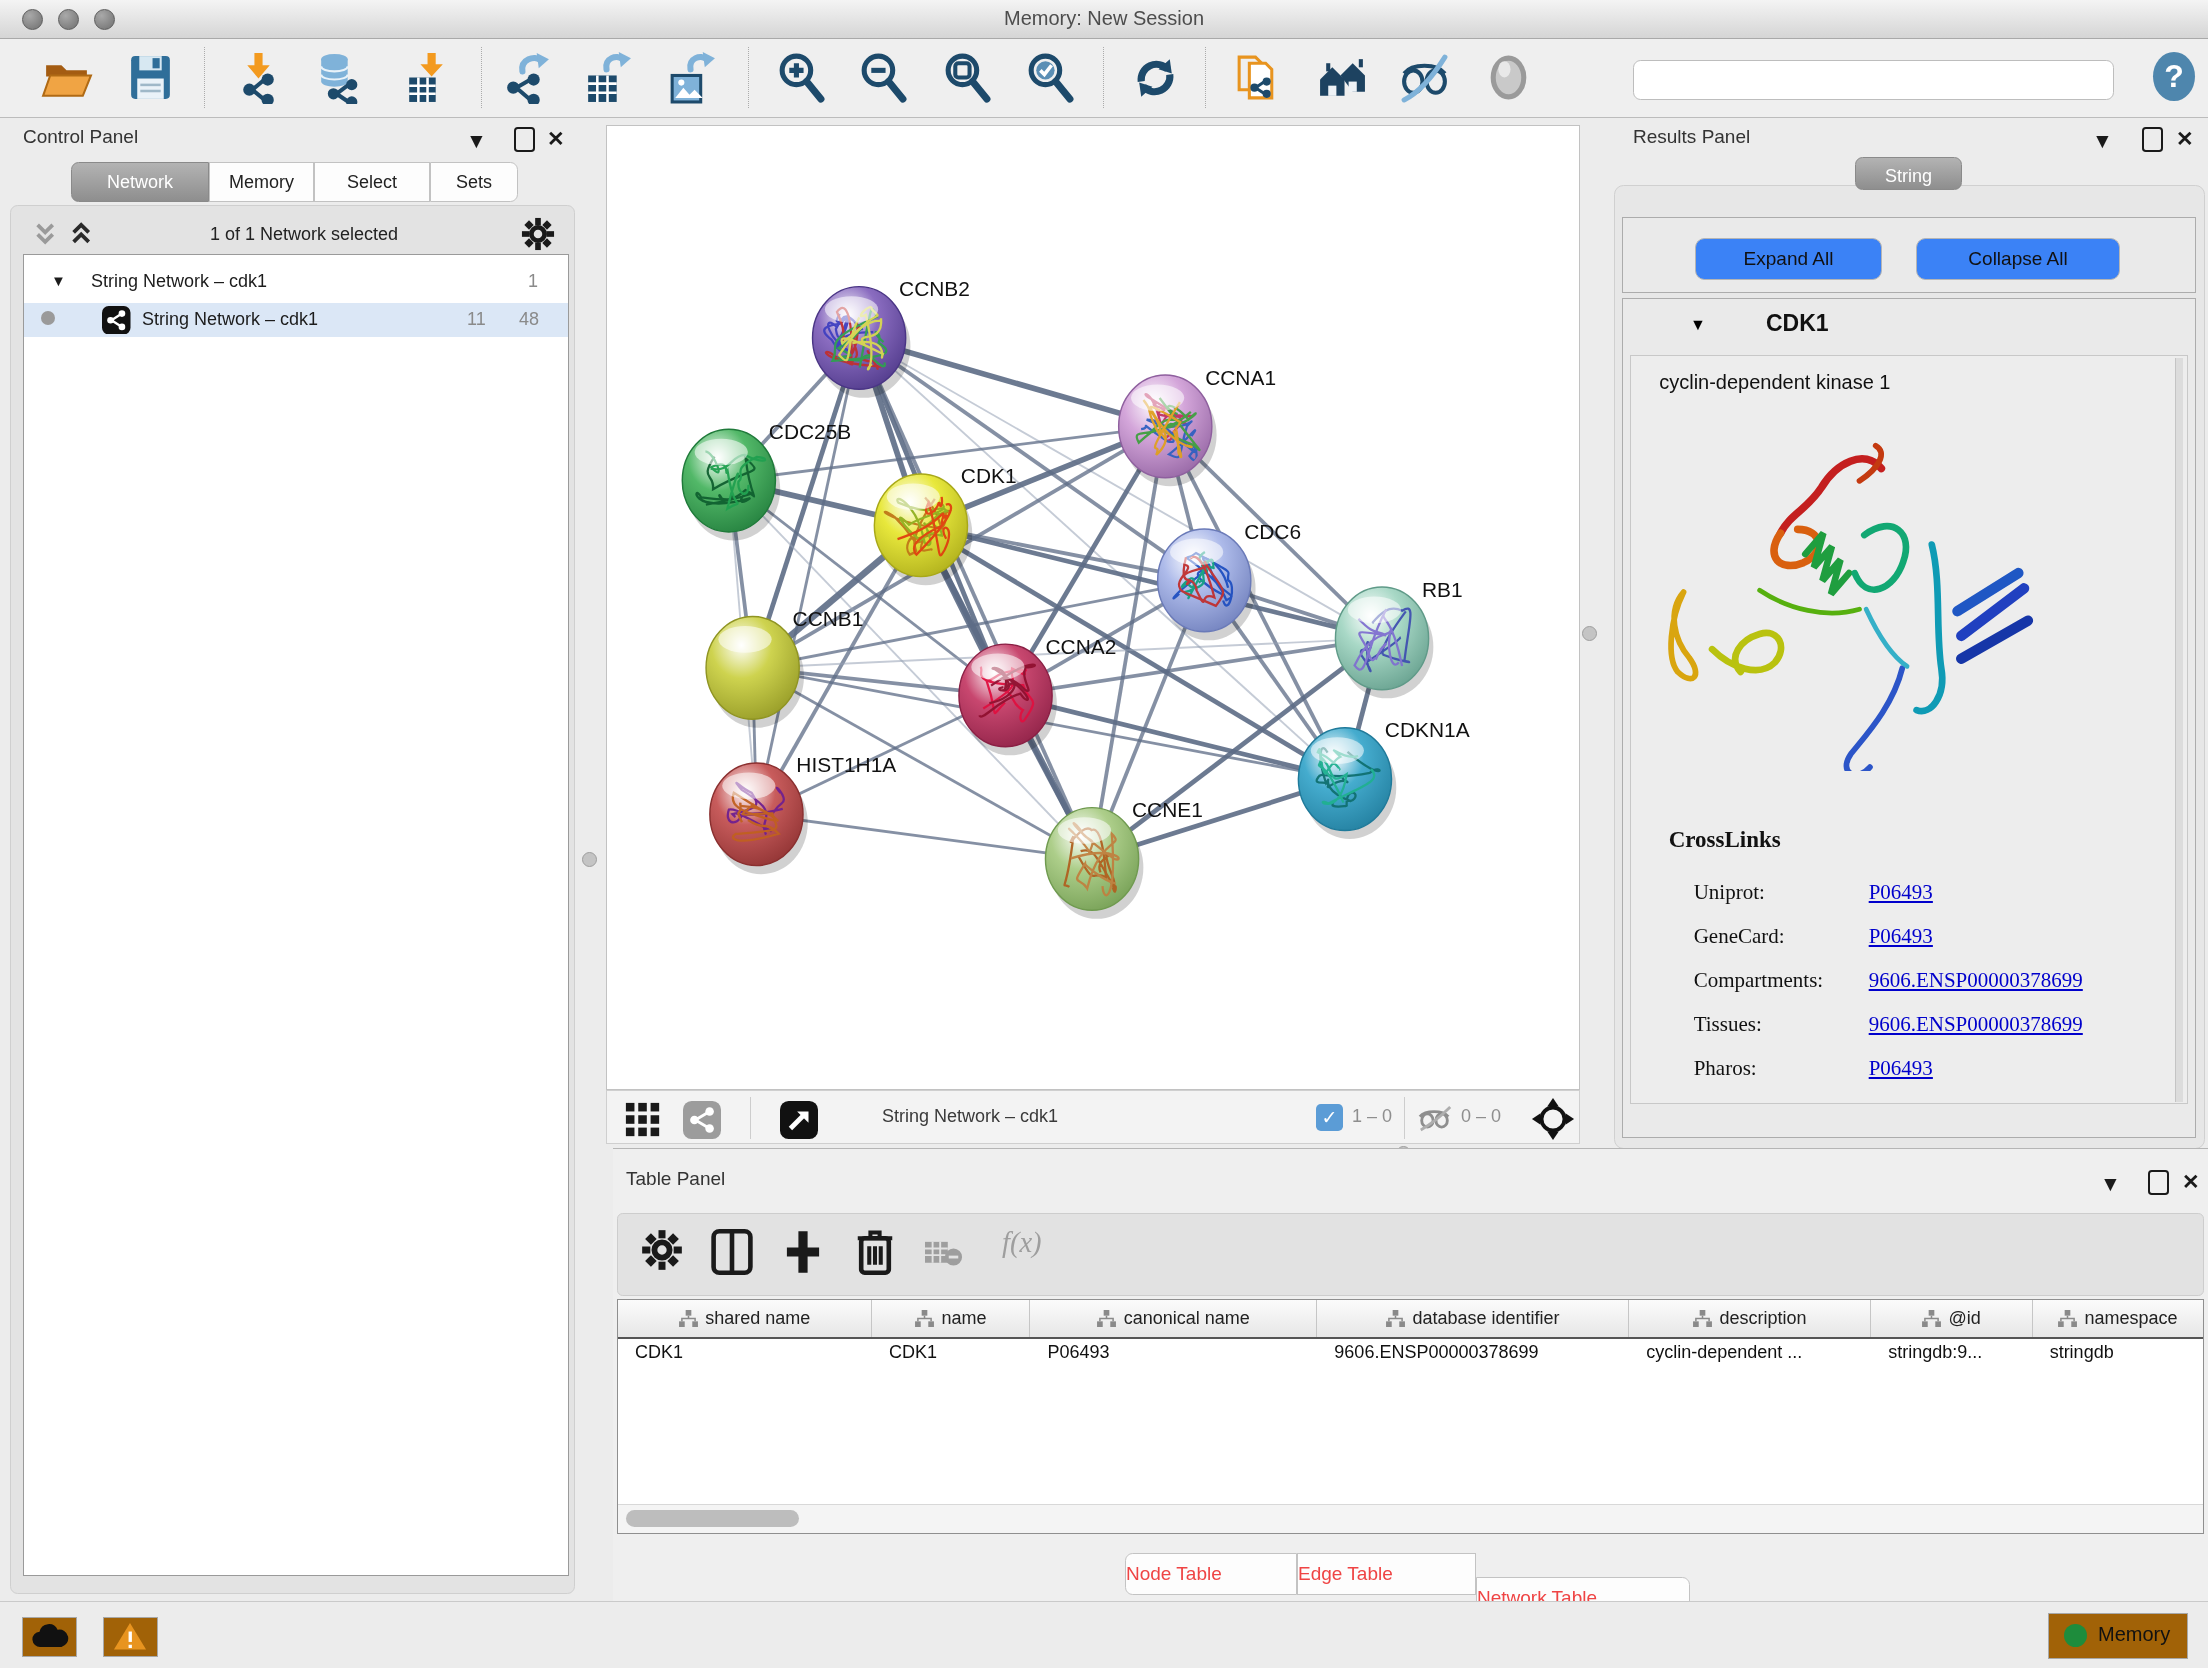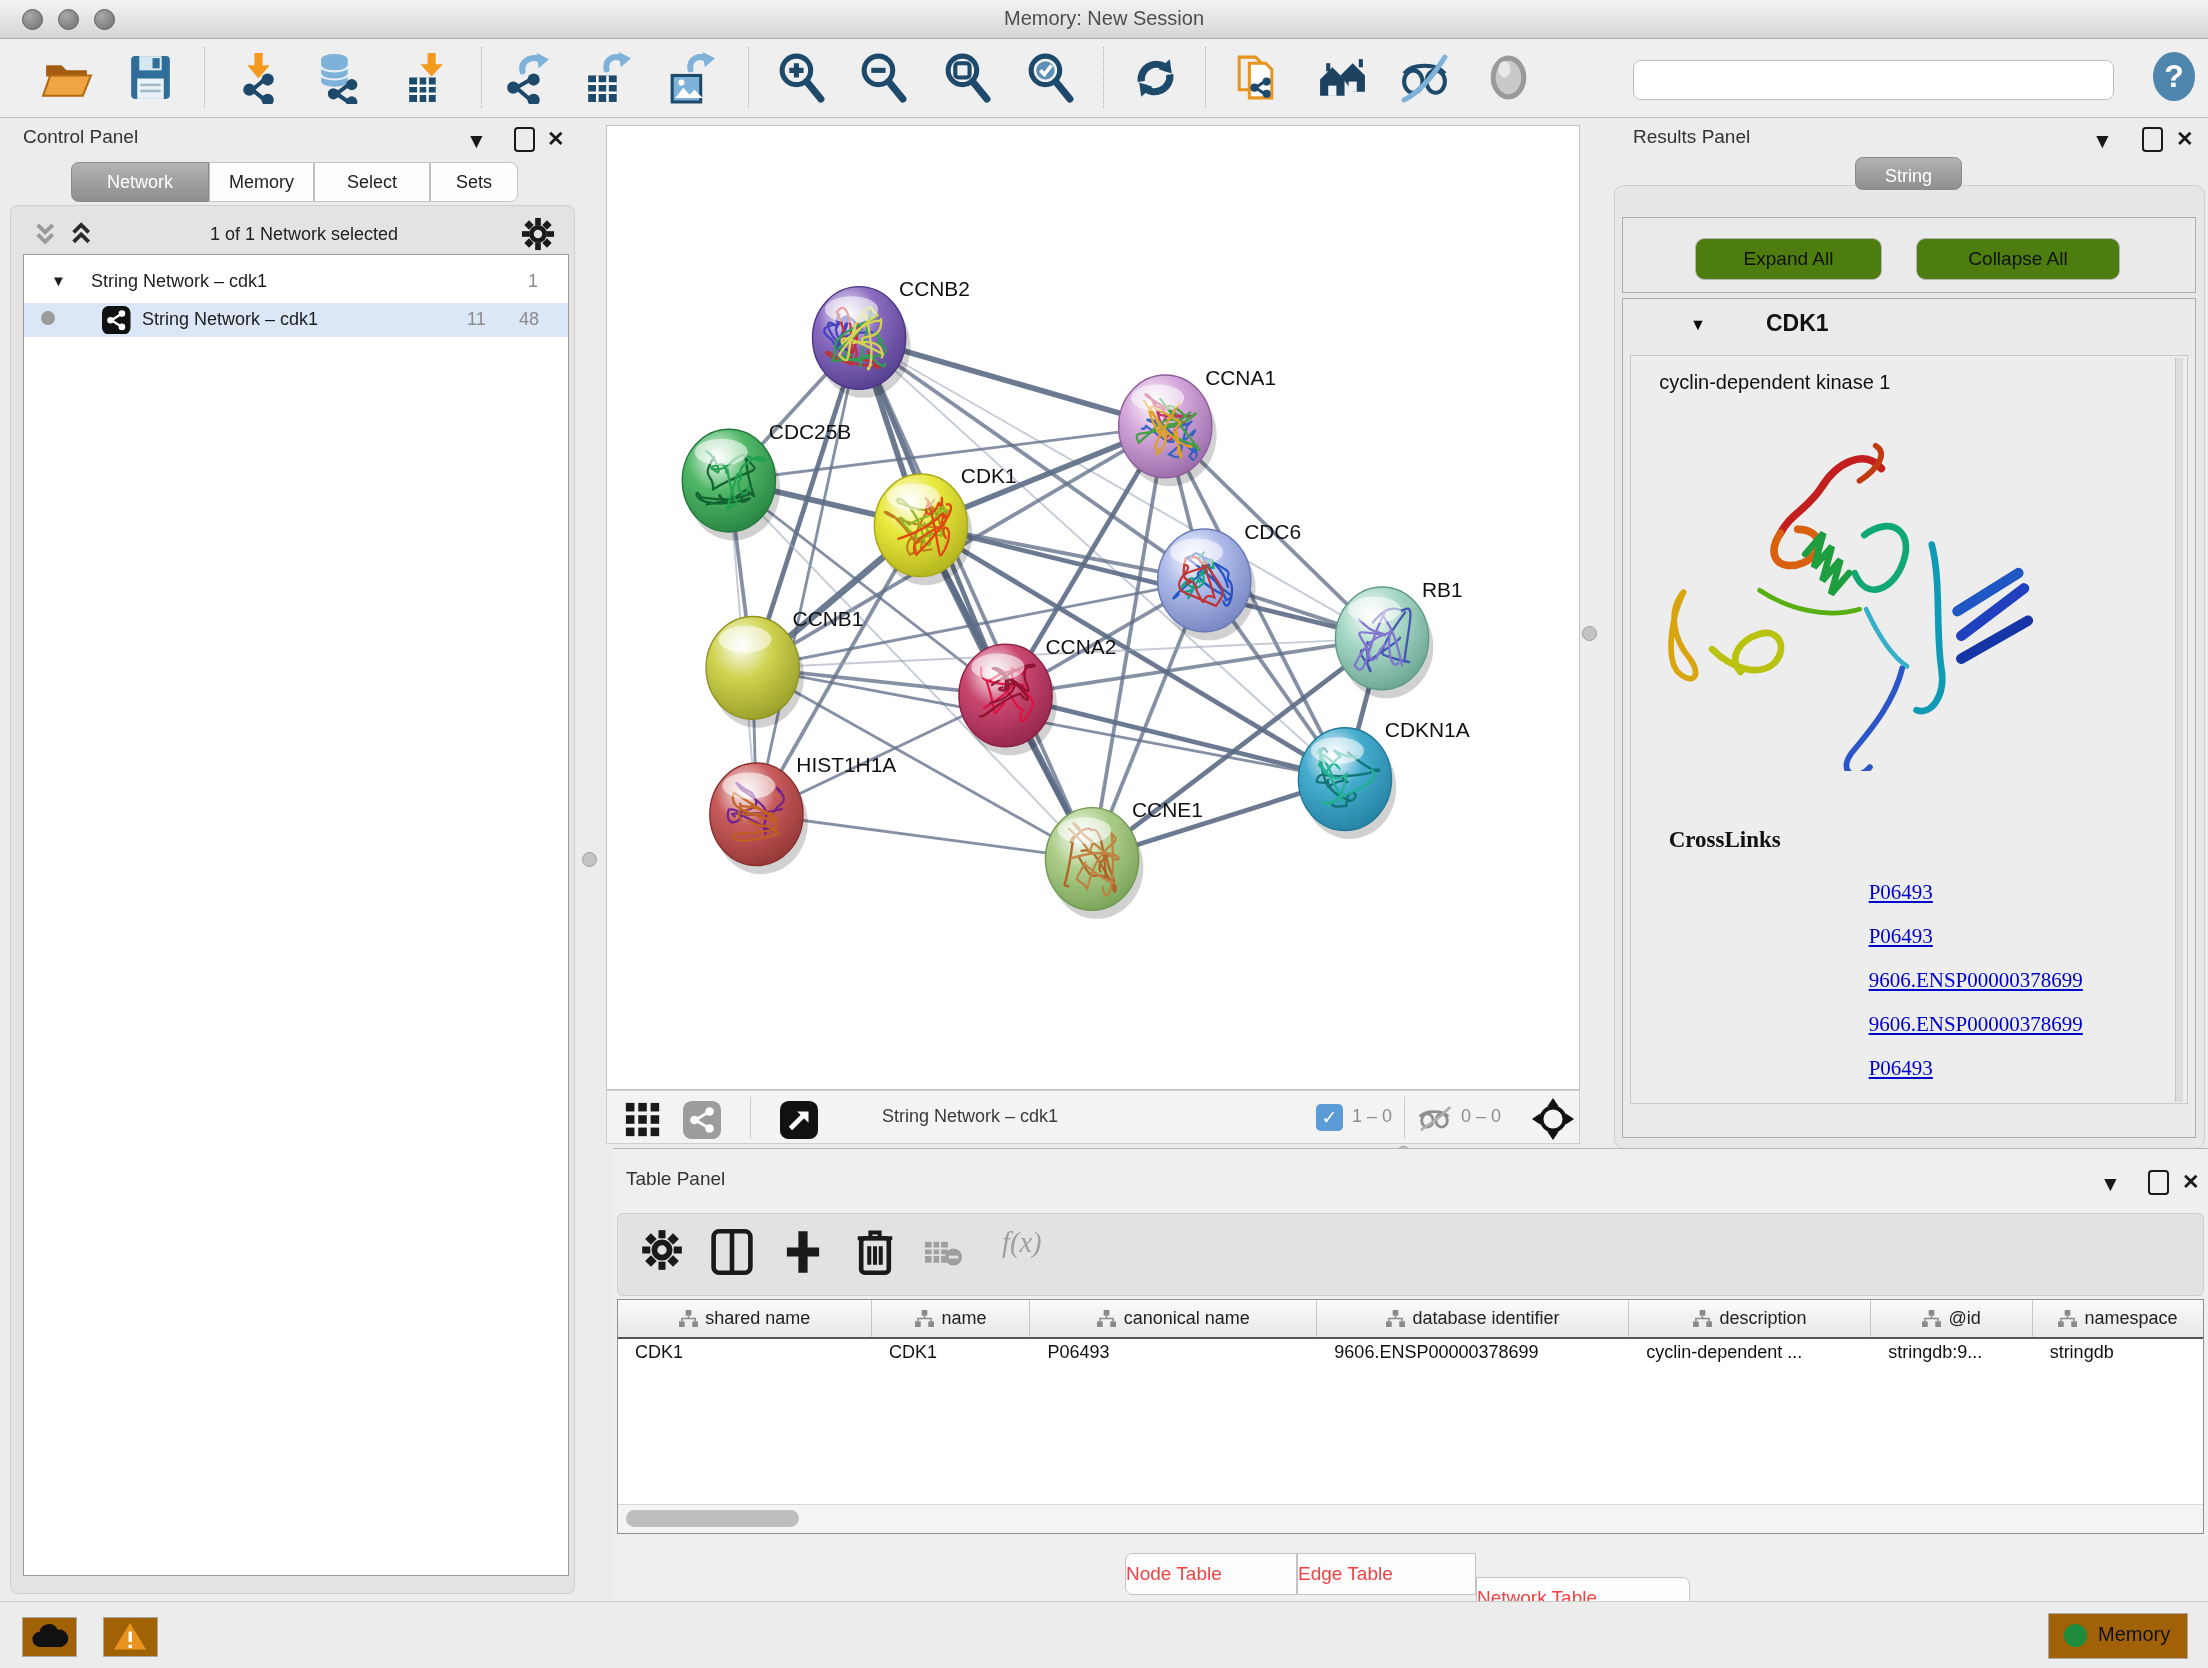--- a/index.html
+++ b/index.html
@@ -31,21 +31,21 @@
   .canvas{position:absolute;left:606px;top:125px;width:974px;height:965px;background:#fff;border:1px solid #c2c2c2;box-sizing:border-box;}
   .netstatus{position:absolute;left:606px;top:1090px;width:974px;height:54px;background:#f3f3f3;border:1px solid #cfcfcf;box-sizing:border-box;}
   .nsico{position:absolute;top:9.5px;cursor:pointer;}
   .nssep{position:absolute;top:5.7px;height:42px;border-left:1px solid #cdcdcd;}
   .nstxt{position:absolute;top:15px;font-size:18px;color:#3a3a3a;}
   .gray{color:#8e8e8e;}
   .grip{position:absolute;width:13.3px;height:13.3px;border-radius:50%;background:#c4c4c4;border:1px solid #9e9e9e;}
   
   .rpouter{position:absolute;left:1614px;top:185px;width:589px;height:962px;background:#e7e7e7;border:1px solid #d0d0d0;border-radius:9.5px;}
   .rpbox{position:absolute;left:1622px;width:574px;background:#eaeaea;border:1px solid #acacac;box-sizing:border-box;}
-  .rbtn{position:absolute;top:238px;height:42px;background:#4d7c0f;border:1px solid #b5b5b5;border-radius:9.5px;font-size:19px;color:#111;text-align:center;line-height:40px;cursor:pointer;box-sizing:border-box;}
+  .rbtn{position:absolute;top:238px;height:42px;background:#3b82f6;border:1px solid #b5b5b5;border-radius:9.5px;font-size:19px;color:#111;text-align:center;line-height:40px;cursor:pointer;box-sizing:border-box;}
   .serif{font-family:"Liberation Serif",serif;}
   .xlink{color:#0000cc;text-decoration:underline;cursor:pointer;}
   
   .tpbar{position:absolute;left:617px;top:1213px;width:1587px;height:83px;background:#e2e2e2;border:1px solid #cdcdcd;border-radius:5.7px;box-sizing:border-box;}
   .tpico{position:absolute;top:15px;cursor:pointer;}
   .tablebox{position:absolute;left:617px;top:1299px;width:1587px;height:235px;background:#fff;border:1.9px solid #8f8f8f;box-sizing:border-box;overflow:hidden;}
   .thead{position:absolute;left:0;top:0;width:100%;height:39px;background:linear-gradient(#fbfbfb,#e7e7e7);border-bottom:2.9px solid #555;box-sizing:border-box;display:flex;}
   .th{box-sizing:border-box;border-right:1px solid #c6c6c6;display:flex;align-items:center;justify-content:center;gap:7.6px;font-size:18px;color:#222;white-space:nowrap;overflow:hidden;}
   .trowdata{position:absolute;left:0;top:42px;width:100%;height:32px;display:flex;font-size:18px;color:#111;}
   .td{box-sizing:border-box;padding-left:17px;white-space:nowrap;overflow:hidden;}
@@ -639,20 +639,27 @@
   <div class="rbtn" style="left:1695px;width:187px;"><span>Expand All</span></div>
   <div class="rbtn" style="left:1916px;width:204px;"><span>Collapse All</span></div>
 
   <div class="rpbox" style="top:298px;height:840px;">
     <span class="abs" style="left:67px;top:17px;font-size:16px;">▼</span>
     <span class="abs" style="left:143px;top:11.4px;font-size:23px;font-weight:bold;color:#111;">CDK1</span>
     <div class="abs" style="left:6.7px;top:56px;width:558px;height:749px;background:#ededed;border:1px solid #c8c8c8;box-sizing:border-box;">
       <div class="abs" style="left:28.5px;top:15px;font-size:20px;color:#111;">cyclin-dependent kinase 1</div>
       <div class="abs" style="right:3.8px;top:1.9px;width:6.7px;height:744px;background:#dcdcdc;border-left:1px solid #c4c4c4;"></div>
       <div class="abs serif" style="left:38px;top:471px;font-size:23px;font-weight:bold;color:#111;">CrossLinks</div>
+      <div class="abs serif" style="left:63px;top:514px;font-size:21px;color:#111;line-height:44px;">
+        <div>Uniprot:</div>
+        <div>GeneCard:</div>
+        <div>Compartments:</div>
+        <div>Tissues:</div>
+        <div>Pharos:</div>
+      </div>
       <div class="abs serif" style="left:238px;top:514px;font-size:21px;line-height:44px;">
         <div><span class="xlink">P06493</span></div>
         <div><span class="xlink">P06493</span></div>
         <div><span class="xlink">9606.ENSP00000378699</span></div>
         <div><span class="xlink">9606.ENSP00000378699</span></div>
         <div><span class="xlink">P06493</span></div>
       </div>
     </div>
   </div>
 

